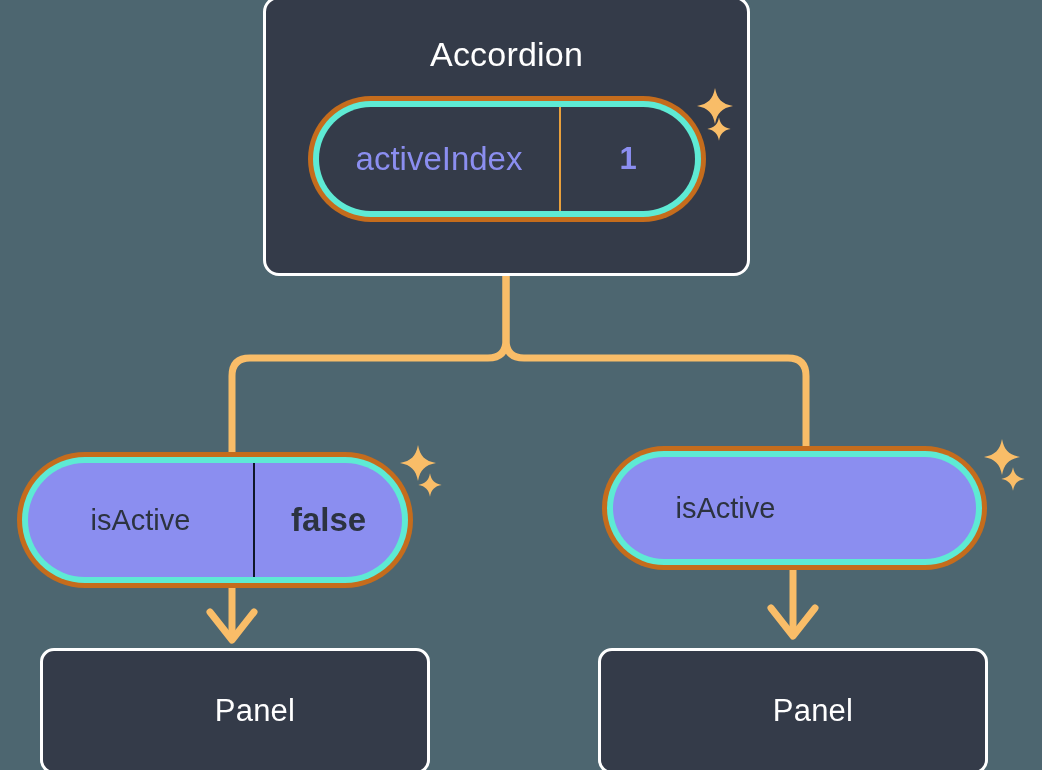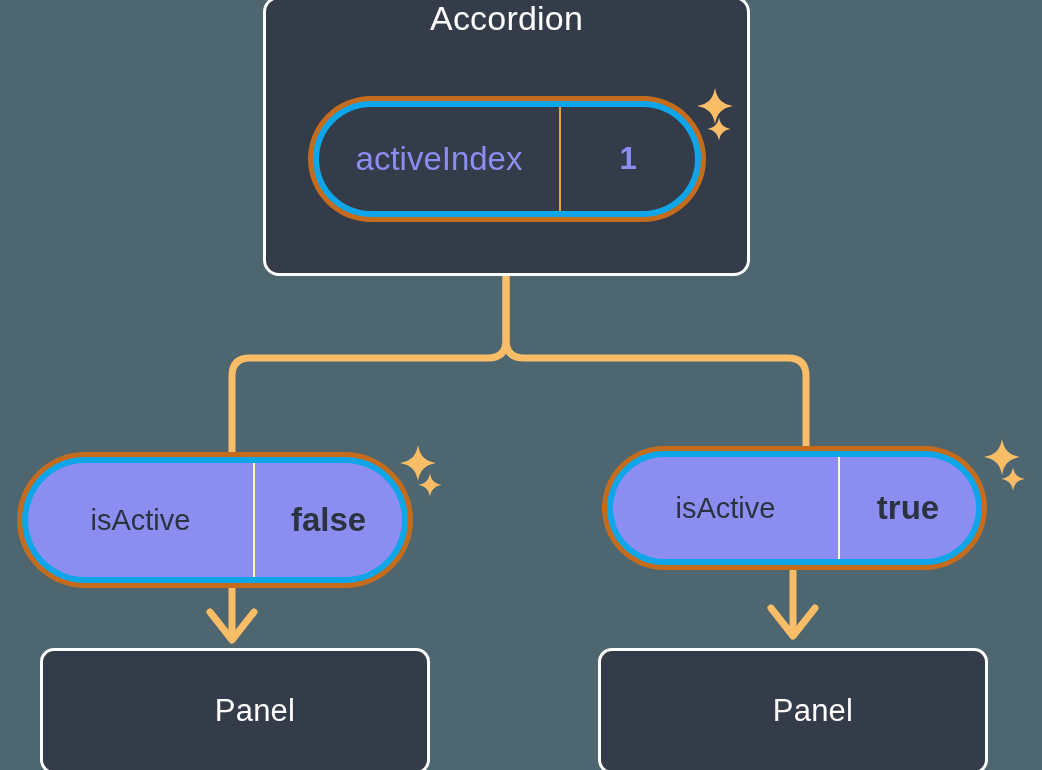--- a/index.html
+++ b/index.html
@@ -49,20 +49,21 @@
   }
 
   
   #node-accordion {
     left: 263px;
     top: -4px;
     width: 487px;
     height: 280px;
   }
   #node-accordion .node-title {
+    margin-top: 36px;
     font-size: 34px;
   }
 
   
   .node-panel {
     top: 648px;
     width: 390px;
     height: 126px;
     border-radius: 14px;
   }
@@ -80,21 +81,21 @@
   .pill {
     position: absolute;
     z-index: 3;
     box-sizing: border-box;
     background: #c56c1c;          
     border-radius: 999px;
     padding: 5px;
   }
   .pill-inner {
     box-sizing: border-box;
-    background: #0ea5e9;          
+    background: #5eead4;          
     border-radius: 999px;
     padding: 6px;
     height: 100%;
   }
   .pill-core {
     box-sizing: border-box;
     height: 100%;
     border-radius: 999px;
     display: flex;
     align-items: stretch;
@@ -134,21 +135,21 @@
   .pill-isactive .pill-core {
     background: #8b8ef0;
   }
   .pill-isactive .pill-key {
     color: #2c3340;
     font-size: 29px;
   }
   .pill-isactive .pill-value {
     color: #2c3340;
     font-size: 33px;
-    border-left: 2px solid #fef9c3;
+    border-left: 2px solid #0f172a;
   }
 
   #pill-isactive-left {
     left: 17px;
     top: 452px;
     width: 396px;
     height: 136px;
   }
   #pill-isactive-left .pill-key { width: 225px; }
 
@@ -230,21 +231,20 @@
   </div>
 
   <div class="node node-panel" id="node-panel-left">
     <div class="node-title">Panel</div>
   </div>
 
   <div class="pill pill-isactive" id="pill-isactive-right">
     <div class="pill-inner">
       <div class="pill-core">
         <div class="pill-cell pill-key">isActive</div>
-        <div class="pill-cell pill-value">true</div>
       </div>
     </div>
   </div>
 
   <div class="sparkle" style="left:982px; top:437px;">
     <svg width="40" height="40" viewBox="0 0 40 40">
       <path d="M20 2 C22 13 27 18 38 20 C27 22 22 27 20 38 C18 27 13 22 2 20 C13 18 18 13 20 2 Z" fill="#f9bd68"></path>
     </svg>
   </div>
   <div class="sparkle" style="left:1000px; top:466px;">

